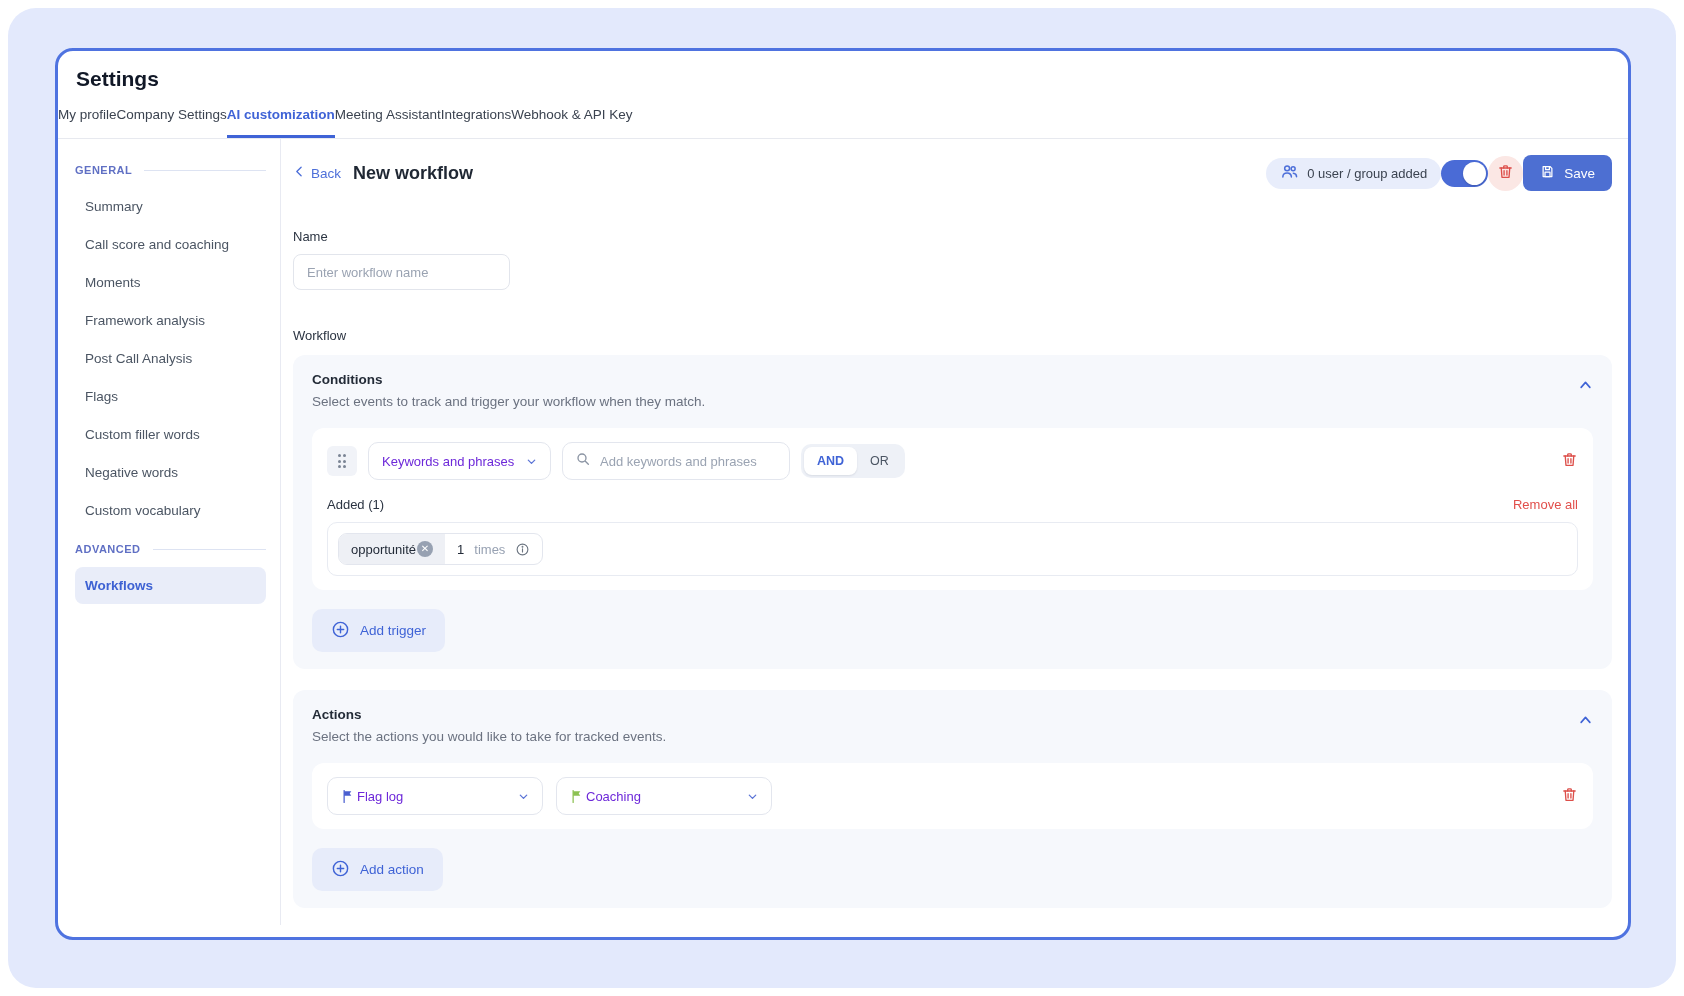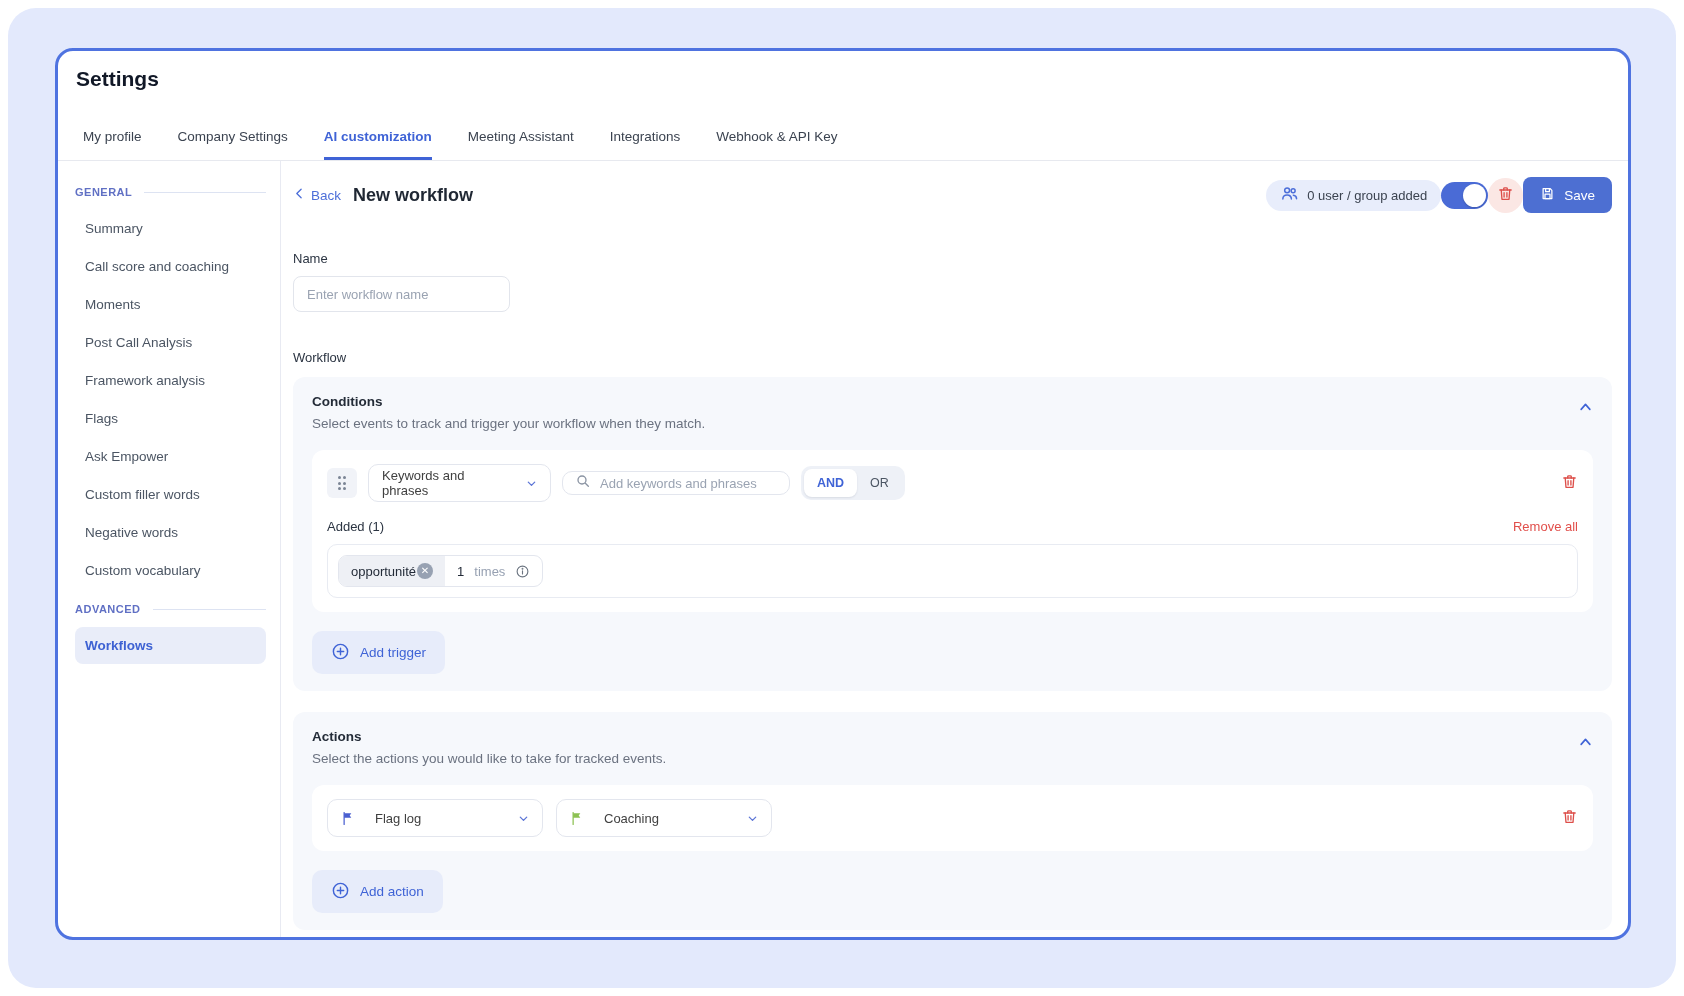--- a/index.html
+++ b/index.html
@@ -11,21 +11,21 @@
     overflow:hidden;
     color:#1f2733;
   }
   .bg-panel{ position:absolute; inset:8px; background:#e3e9fc; border-radius:28px; }
   .app-card{
     position:absolute; left:55px; top:48px; width:1576px; height:892px;
     background:#fff; border:3px solid #4f73e0; border-radius:18px;
     overflow:hidden;
   }
   .app-title{ font-size:21px; font-weight:700; color:#111827; padding:16px 0 0 18px; }
-  .tabs{ display:flex; gap:36px; padding-left:25px; margin-top:38px; border-bottom:1px solid #e7e9ef; }
+  .tabs{ display:flex; margin-top:16px; border-bottom:1px solid #e7e9ef; }
   .tab{ font-size:13.5px; color:#3b4350; padding-bottom:13px; border-bottom:3px solid transparent; cursor:pointer; }
   .tab.active{ color:#3f63d6; font-weight:600; border-bottom-color:#3f63d6; }
 
   .body-row{ display:flex; height:calc(100% - 100px); }
   .sidebar{ width:223px; border-right:1px solid #e8eaf2; padding:25px 14px 0 17px; flex-shrink:0; }
   .section-label{ display:flex; align-items:center; gap:12px; color:#6070c4; font-size:11px; font-weight:600; letter-spacing:.5px; padding:0 0 6px 0; }
   .section-line{ flex:1; height:1px; background:#dde3f2; }
   .side-item{ padding:11px 10px; font-size:13.5px; color:#4b5563; border-radius:8px; margin:1px 0; cursor:pointer; }
   .side-item.active{ background:#e9edf9; color:#3e62d3; font-weight:700; }
   .sidebar .section-label + .side-item{ margin-top:6px; }
@@ -57,24 +57,24 @@
   .card-head{ display:flex; align-items:flex-start; }
   .card-title{ font-size:13.5px; font-weight:700; color:#242c38; }
   .card-sub{ font-size:13.5px; color:#6b7280; margin-top:7px; }
   .collapse-btn{ margin-left:auto; color:#3f63d6; cursor:pointer; margin-top:6px; }
 
   .inner-panel{ background:#fff; border-radius:12px; margin-top:19px; padding:14px 15px; }
   .trigger-row{ display:flex; align-items:center; gap:11px; }
   .drag-handle{ width:30px; height:30px; background:#f1f3f8; border-radius:6px; display:grid; place-items:center; cursor:grab; }
   .dots{ display:grid; grid-template-columns:repeat(2,3px); grid-auto-rows:3px; gap:2.5px; }
   .dots i{ background:#7a8494; border-radius:50%; }
-  .select{ height:38px; border:1px solid #e3e6ee; border-radius:10px; background:#fff; display:flex; align-items:center; gap:19px; padding:0 13px; font-size:13px; color:#404040; cursor:pointer; }
+  .select{ height:38px; border:1px solid #e3e6ee; border-radius:10px; background:#fff; display:flex; align-items:center; gap:1px; padding:0 13px; font-size:13px; color:#6d28d9; cursor:pointer; }
   .select .chev{ margin-left:auto; color:#5b74d6; display:flex; }
   .sel-keywords{ width:183px; }
-  .search-box{ height:24px; width:228px; border:1px solid #e3e6ee; border-radius:10px; display:flex; align-items:center; gap:9px; padding:0 12px; background:#fff; color:#8b94a3; }
+  .search-box{ height:38px; width:228px; border:1px solid #e3e6ee; border-radius:10px; display:flex; align-items:center; gap:9px; padding:0 12px; background:#fff; color:#8b94a3; }
   .search-box input{ border:none; outline:none; flex:1; font-size:13px; color:#1f2937; font-family:inherit; background:transparent; }
   .search-box input::placeholder{ color:#9aa3b2; }
   .seg{ background:#eef1f7; border-radius:10px; padding:3px; display:flex; }
   .seg-btn{ padding:7px 13px; font-size:12.5px; color:#4b5563; border-radius:8px; cursor:pointer; }
   .seg-btn.active{ background:#fff; color:#3f63d6; font-weight:700; box-shadow:0 1px 2px rgba(20,30,60,.10); }
   .row-trash{ margin-left:auto; color:#dd4f4a; cursor:pointer; display:flex; }
 
   .added-row{ display:flex; align-items:center; margin-top:17px; }
   .remove-all{ margin-left:auto; color:#e14f4b; font-size:13px; font-weight:500; cursor:pointer; }
   .chips-box{ border:1px solid #e8ebf2; border-radius:10px; margin-top:10px; padding:10px; background:#fff; }
@@ -117,24 +117,23 @@
   <div class="body-row">
 
     <div class="sidebar">
       <div class="section-label">
         <span>GENERAL</span>
         <span class="section-line"></span>
       </div>
       <div class="side-item">Summary</div>
       <div class="side-item">Call score and coaching</div>
       <div class="side-item">Moments</div>
+      <div class="side-item">Framework analysis</div>
       <div class="side-item">Post Call Analysis</div>
-      <div class="side-item">Framework analysis</div>
       <div class="side-item">Flags</div>
-      <div class="side-item">Ask Empower</div>
       <div class="side-item">Custom filler words</div>
       <div class="side-item">Negative words</div>
       <div class="side-item">Custom vocabulary</div>
       <div class="section-label adv-section">
         <span>ADVANCED</span>
         <span class="section-line"></span>
       </div>
       <div class="side-item active">Workflows</div>
     </div>
 

